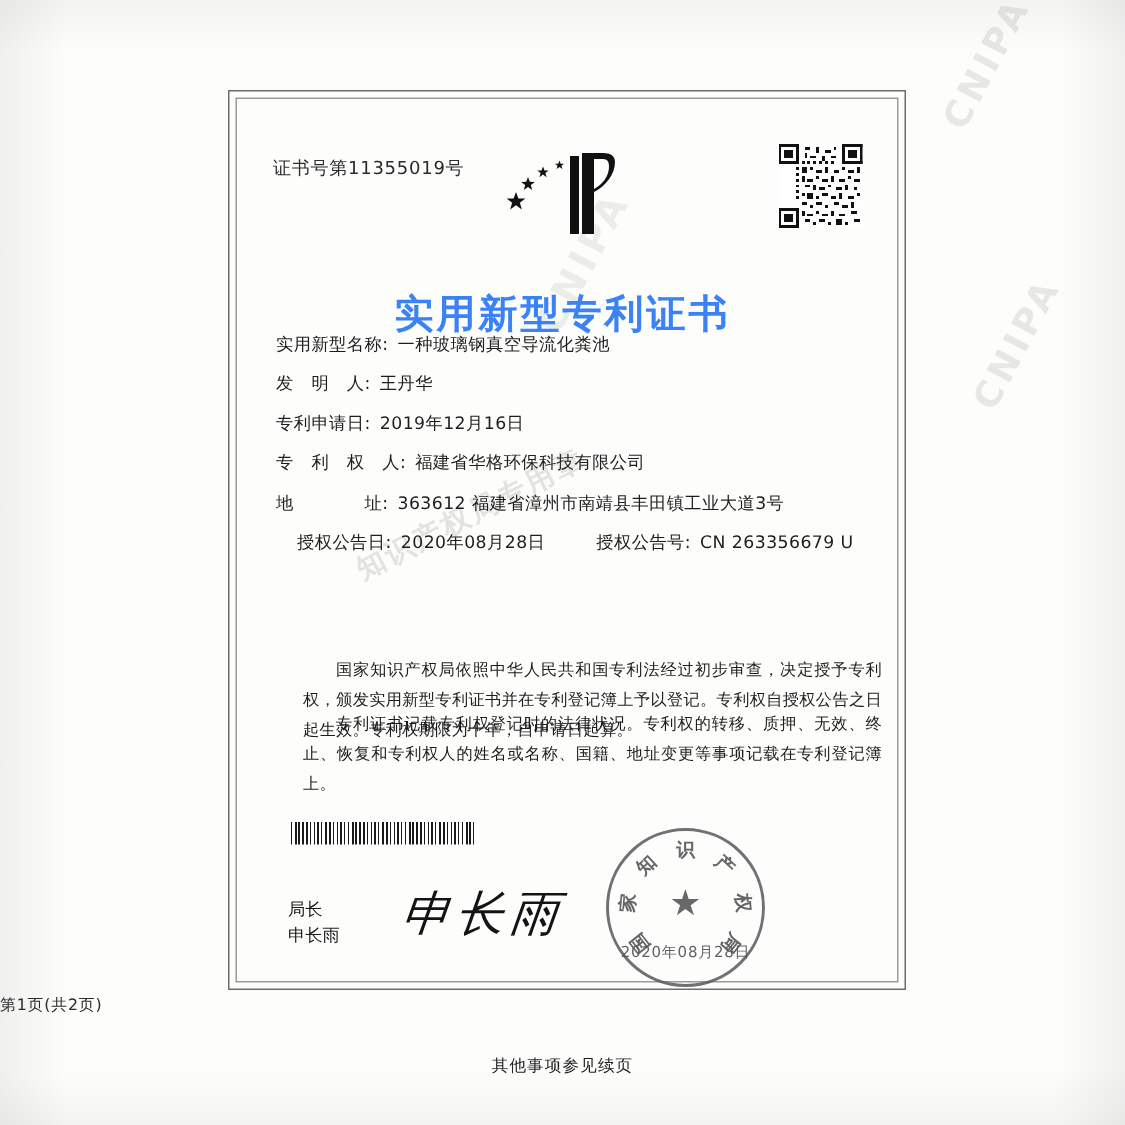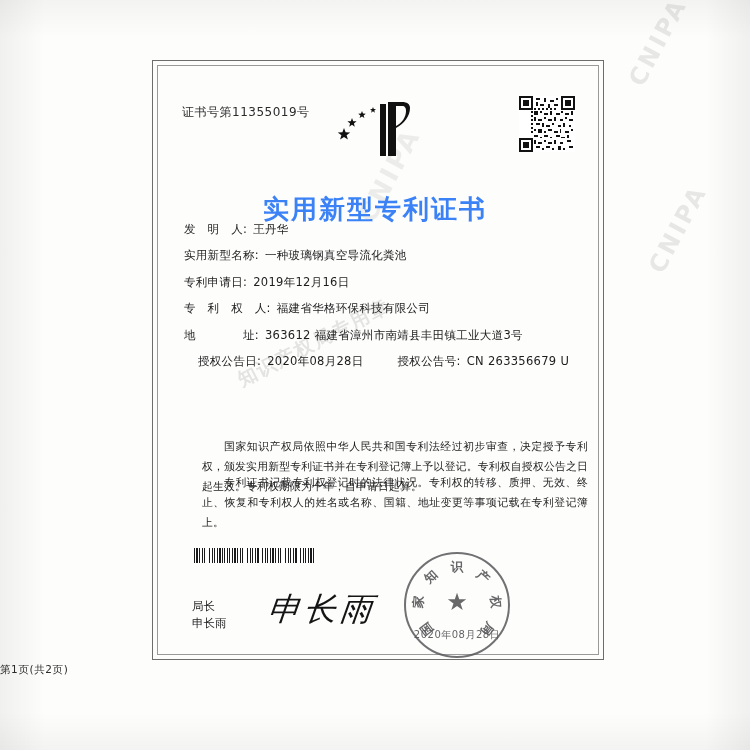--- a/index.html
+++ b/index.html
@@ -412,26 +412,26 @@
           <rect x="23" y="27" width="1" height="1"></rect>
         <rect x="26" y="26" width="2" height="1"></rect>
       </g>
     </svg>
   </div>
 
   <div class="title">实用新型专利证书</div>
 
   <div class="fields">
     <div class="frow">
+      <span class="flabel">实用新型名称:</span>
+      <span class="fvalue">一种玻璃钢真空导流化粪池</span>
+    </div>
+    <div class="frow">
       <span class="flabel">发　明　人:</span>
       <span class="fvalue">王丹华</span>
-    </div>
-    <div class="frow">
-      <span class="flabel">实用新型名称:</span>
-      <span class="fvalue">一种玻璃钢真空导流化粪池</span>
     </div>
     <div class="frow">
       <span class="flabel">专利申请日:</span>
       <span class="fvalue">2019年12月16日</span>
     </div>
     <div class="frow">
       <span class="flabel">专　利　权　人:</span>
       <span class="fvalue">福建省华格环保科技有限公司</span>
     </div>
     <div class="frow">
@@ -466,14 +466,15 @@
         <span style="transform: translate(0px, -38px) rotate(0deg) translate(-50%, -50%);">识</span>
         <span style="transform: translate(25.7538px, -27.9417px) rotate(42.6667deg) translate(-50%, -50%);">产</span>
         <span style="transform: translate(37.874px, -3.09163px) rotate(85.3333deg) translate(-50%, -50%);">权</span>
         <span style="transform: translate(29.9444px, 23.3951px) rotate(128deg) translate(-50%, -50%);">局</span>
       </div>
     <div class="seal-star">★</div>
     <div class="seal-date">2020年08月28日</div>
   </div>
 
   <div class="page-num">第1页(共2页)</div>
+  <div class="footnote">其他事项参见续页</div>
 
 </div>
 
 </body></html>

